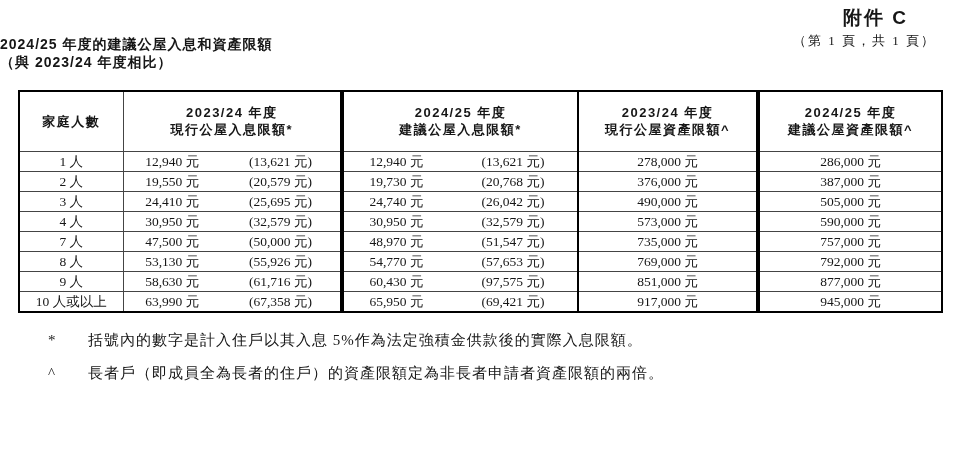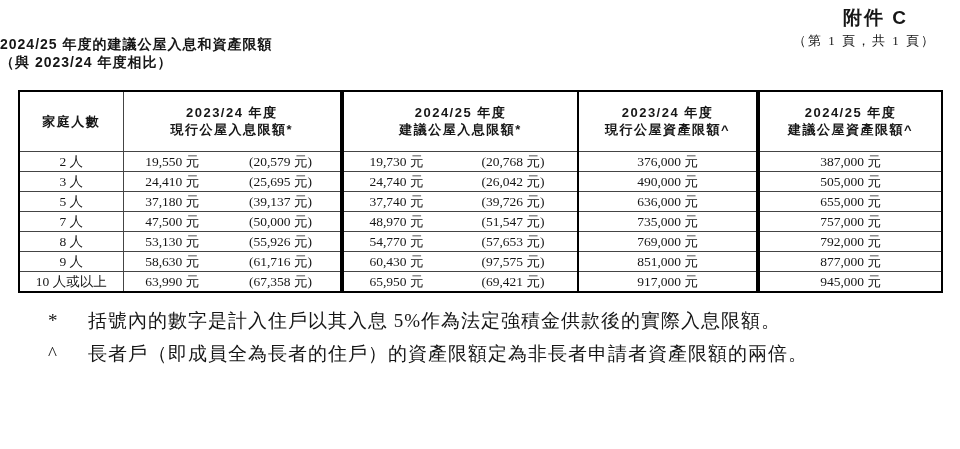--- a/index.html
+++ b/index.html
@@ -82,21 +82,21 @@
   .hr { border-right: 2px solid #000; }
 
   
   .pair { display: flex; width: 100%; }
   .pair .v { width: 45%; text-align: center; }
   .pair .m { width: 55%; text-align: center; }
 
   
   .footnotes {
     margin: 19px 0 0 48px;
-    font-size: 19px;
+    font-size: 15px;
     letter-spacing: 1px;
     line-height: 17px;
   }
   .footnote { margin-bottom: 16px; }
   .fn-symbol { display: inline-block; width: 40px; }
 </style>
 </head>
 <body>
 
 <div class="corner">
@@ -135,20 +135,37 @@
         <div>現行公屋資產限額^</div>
       </th>
       <th class="hl">
         <div>2024/25 年度</div>
         <div>建議公屋資產限額^</div>
       </th>
     </tr>
   </thead>
   <tbody>
 
+    <tr>
+      <td>1 人</td>
+      <td>
+          <div class="pair">
+            <span class="v">12,940 元</span>
+            <span class="m">(13,621 元)</span>
+          </div>
+        </td>
+      <td class="hl hr">
+          <div class="pair">
+            <span class="v">12,940 元</span>
+            <span class="m">(13,621 元)</span>
+          </div>
+        </td>
+      <td>278,000 元</td>
+      <td class="hl">286,000 元</td>
+    </tr>
 
     <tr>
       <td>2 人</td>
       <td>
           <div class="pair">
             <span class="v">19,550 元</span>
             <span class="m">(20,579 元)</span>
           </div>
         </td>
       <td class="hl hr">
@@ -172,38 +189,38 @@
       <td class="hl hr">
           <div class="pair">
             <span class="v">24,740 元</span>
             <span class="m">(26,042 元)</span>
           </div>
         </td>
       <td>490,000 元</td>
       <td class="hl">505,000 元</td>
     </tr>
 
-
-    <tr>
-      <td>5 人</td>
-      <td>
-          <div class="pair">
-            <span class="v">37,180 元</span>
-            <span class="m">(39,137 元)</span>
-          </div>
-        </td>
-      <td class="hl hr">
-          <div class="pair">
-            <span class="v">37,740 元</span>
-            <span class="m">(39,726 元)</span>
-          </div>
-        </td>
-      <td>636,000 元</td>
-      <td class="hl">655,000 元</td>
-    </tr>
+    <tr>
+      <td>4 人</td>
+      <td>
+          <div class="pair">
+            <span class="v">30,950 元</span>
+            <span class="m">(32,579 元)</span>
+          </div>
+        </td>
+      <td class="hl hr">
+          <div class="pair">
+            <span class="v">30,950 元</span>
+            <span class="m">(32,579 元)</span>
+          </div>
+        </td>
+      <td>573,000 元</td>
+      <td class="hl">590,000 元</td>
+    </tr>
+
 
 
     <tr>
       <td>7 人</td>
       <td>
           <div class="pair">
             <span class="v">47,500 元</span>
             <span class="m">(50,000 元)</span>
           </div>
         </td>

